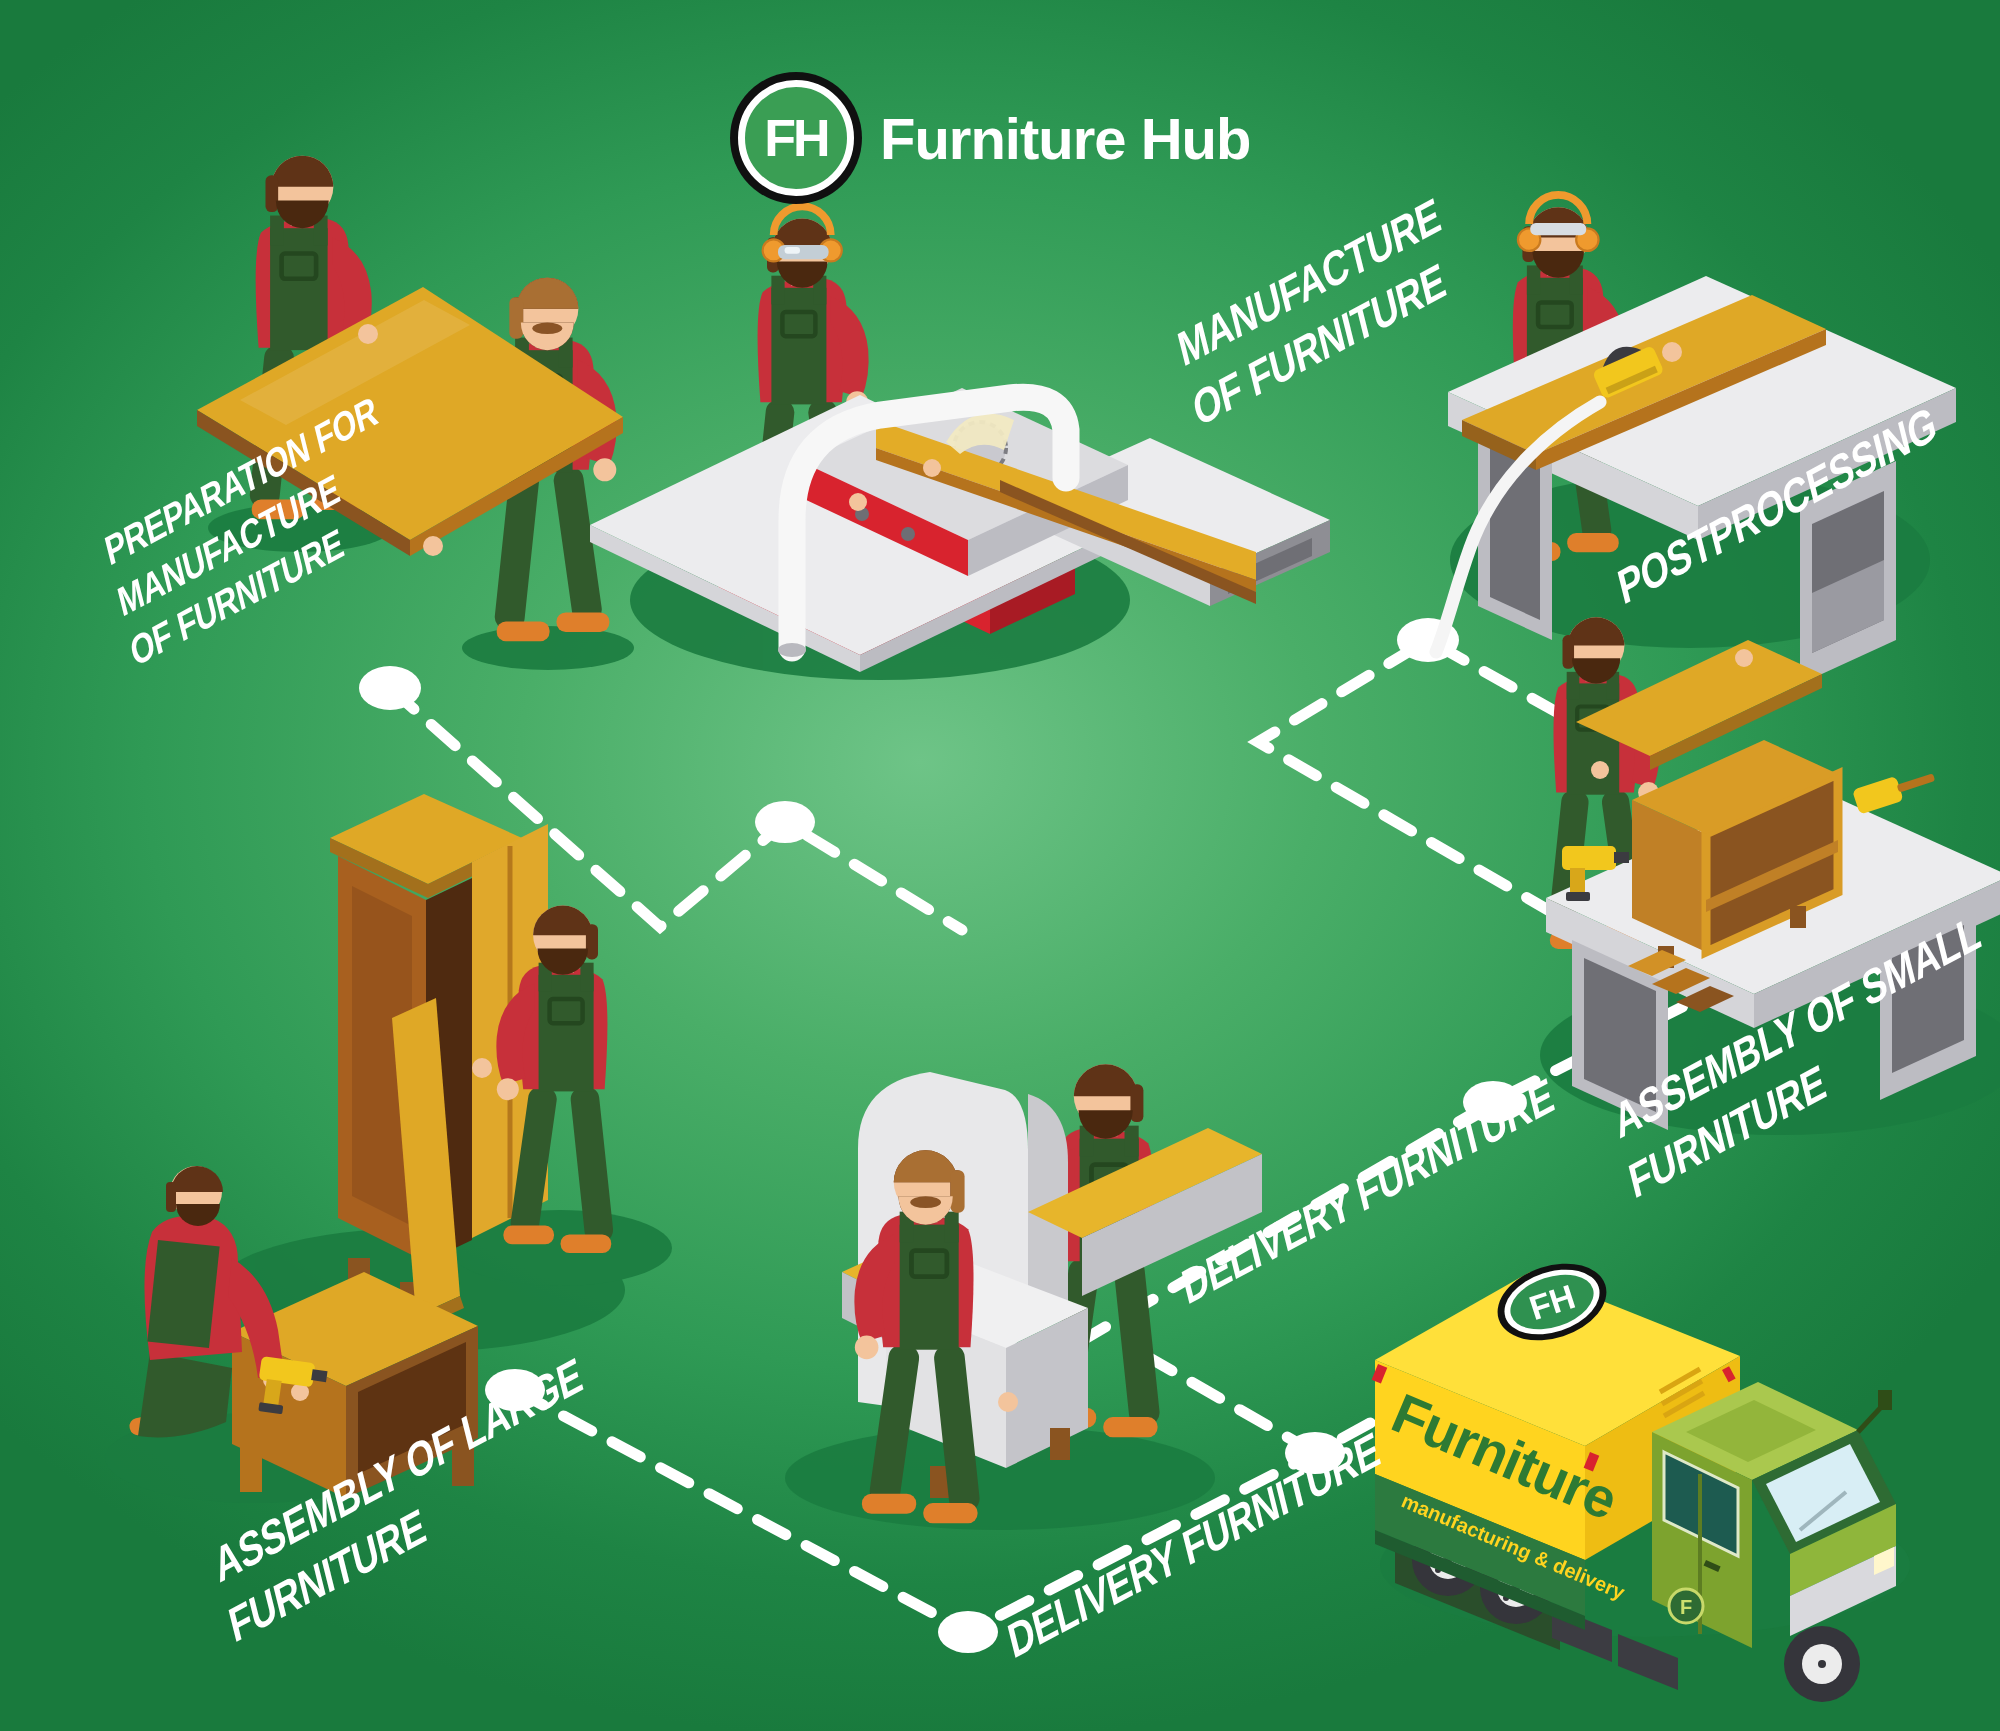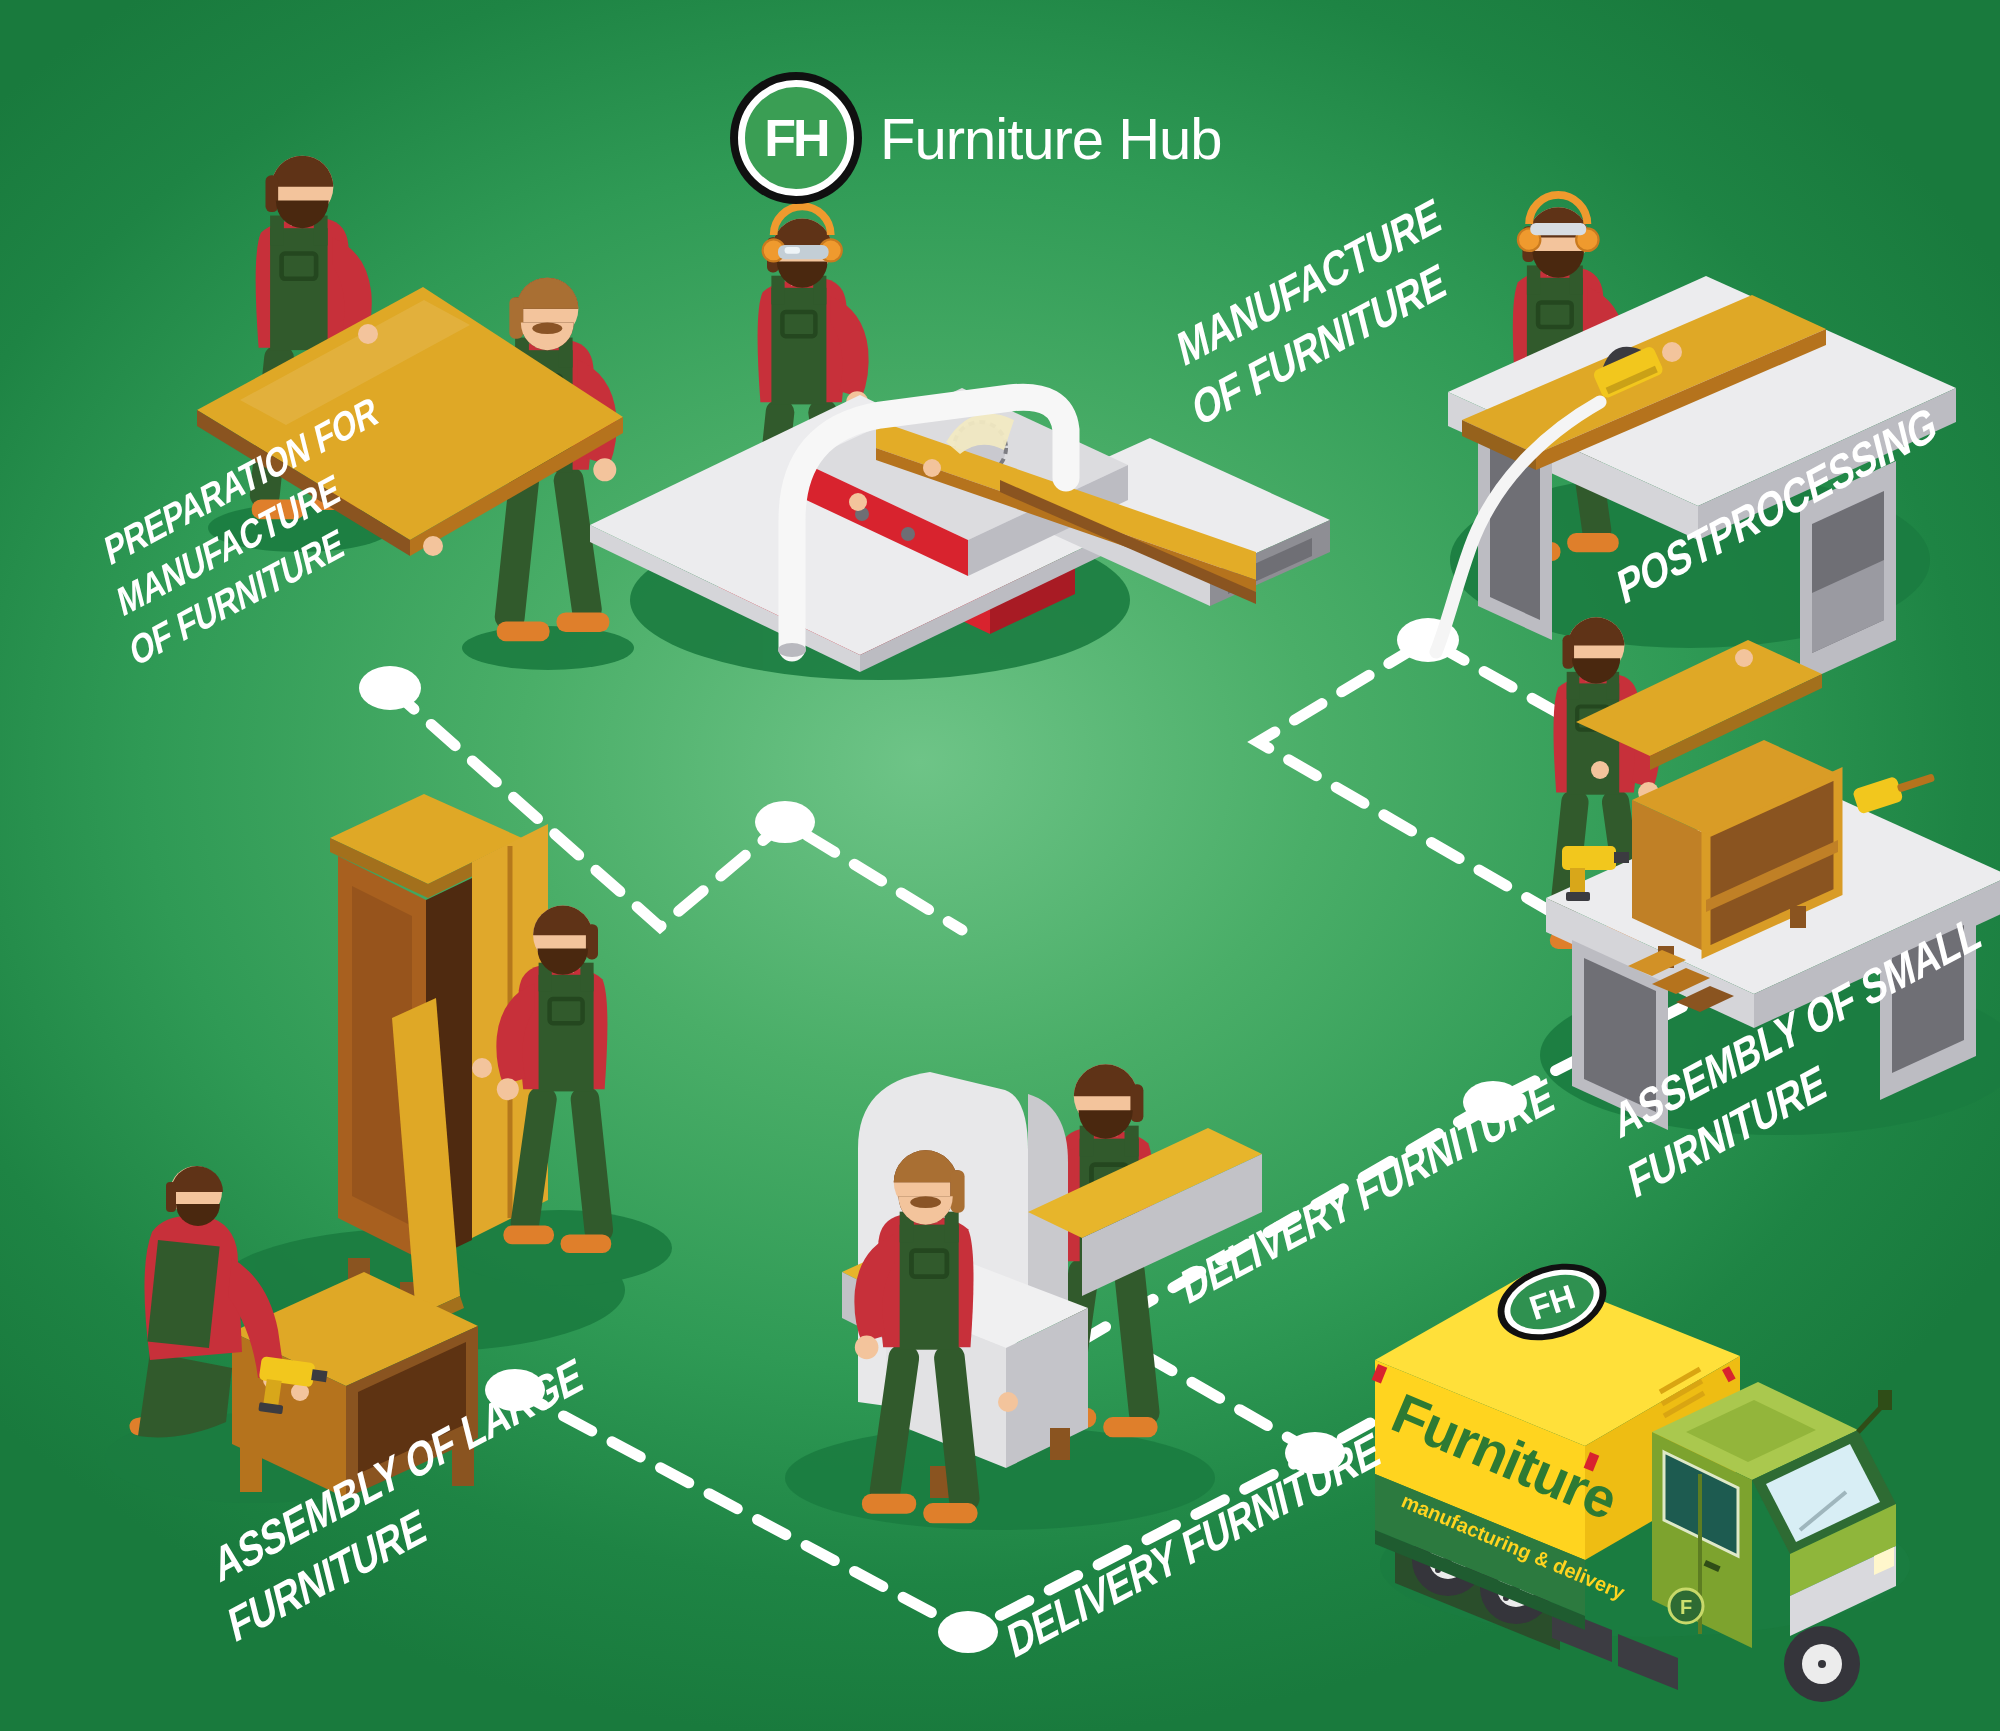--- a/index.html
+++ b/index.html
@@ -24,21 +24,21 @@
   .lbl-alrg{left:208px;top:1538px;}
   .lbl-dmid{left:1176px;top:1260px;}
   .lbl-dbot{left:1002px;top:1614px;}
   .logo{position:absolute;left:738px;top:80px;display:flex;align-items:center;}
   .logo-circle{
     width:102px;height:102px;border-radius:50%;background:var(--c-logo_green,#3a9e54);
     border:7px solid #fff;box-shadow:0 0 0 8px #101010;
     display:flex;align-items:center;justify-content:center;
     color:#fff;font-weight:700;font-size:52px;letter-spacing:-3px;
   }
-  .logo-name{color:#fff;font-weight:400;font-size:58px;margin-left:26px;letter-spacing:-1px;}
+  .logo-name{color:#fff;font-weight:700;font-size:58px;margin-left:26px;letter-spacing:-1px;}
 </style>
 </head>
 <body>
 
 <div id="canvas">
 
 <svg id="art" viewBox="0 0 2000 1731" xmlns="http://www.w3.org/2000/svg">
   <defs>
 
     <g id="wkr">

